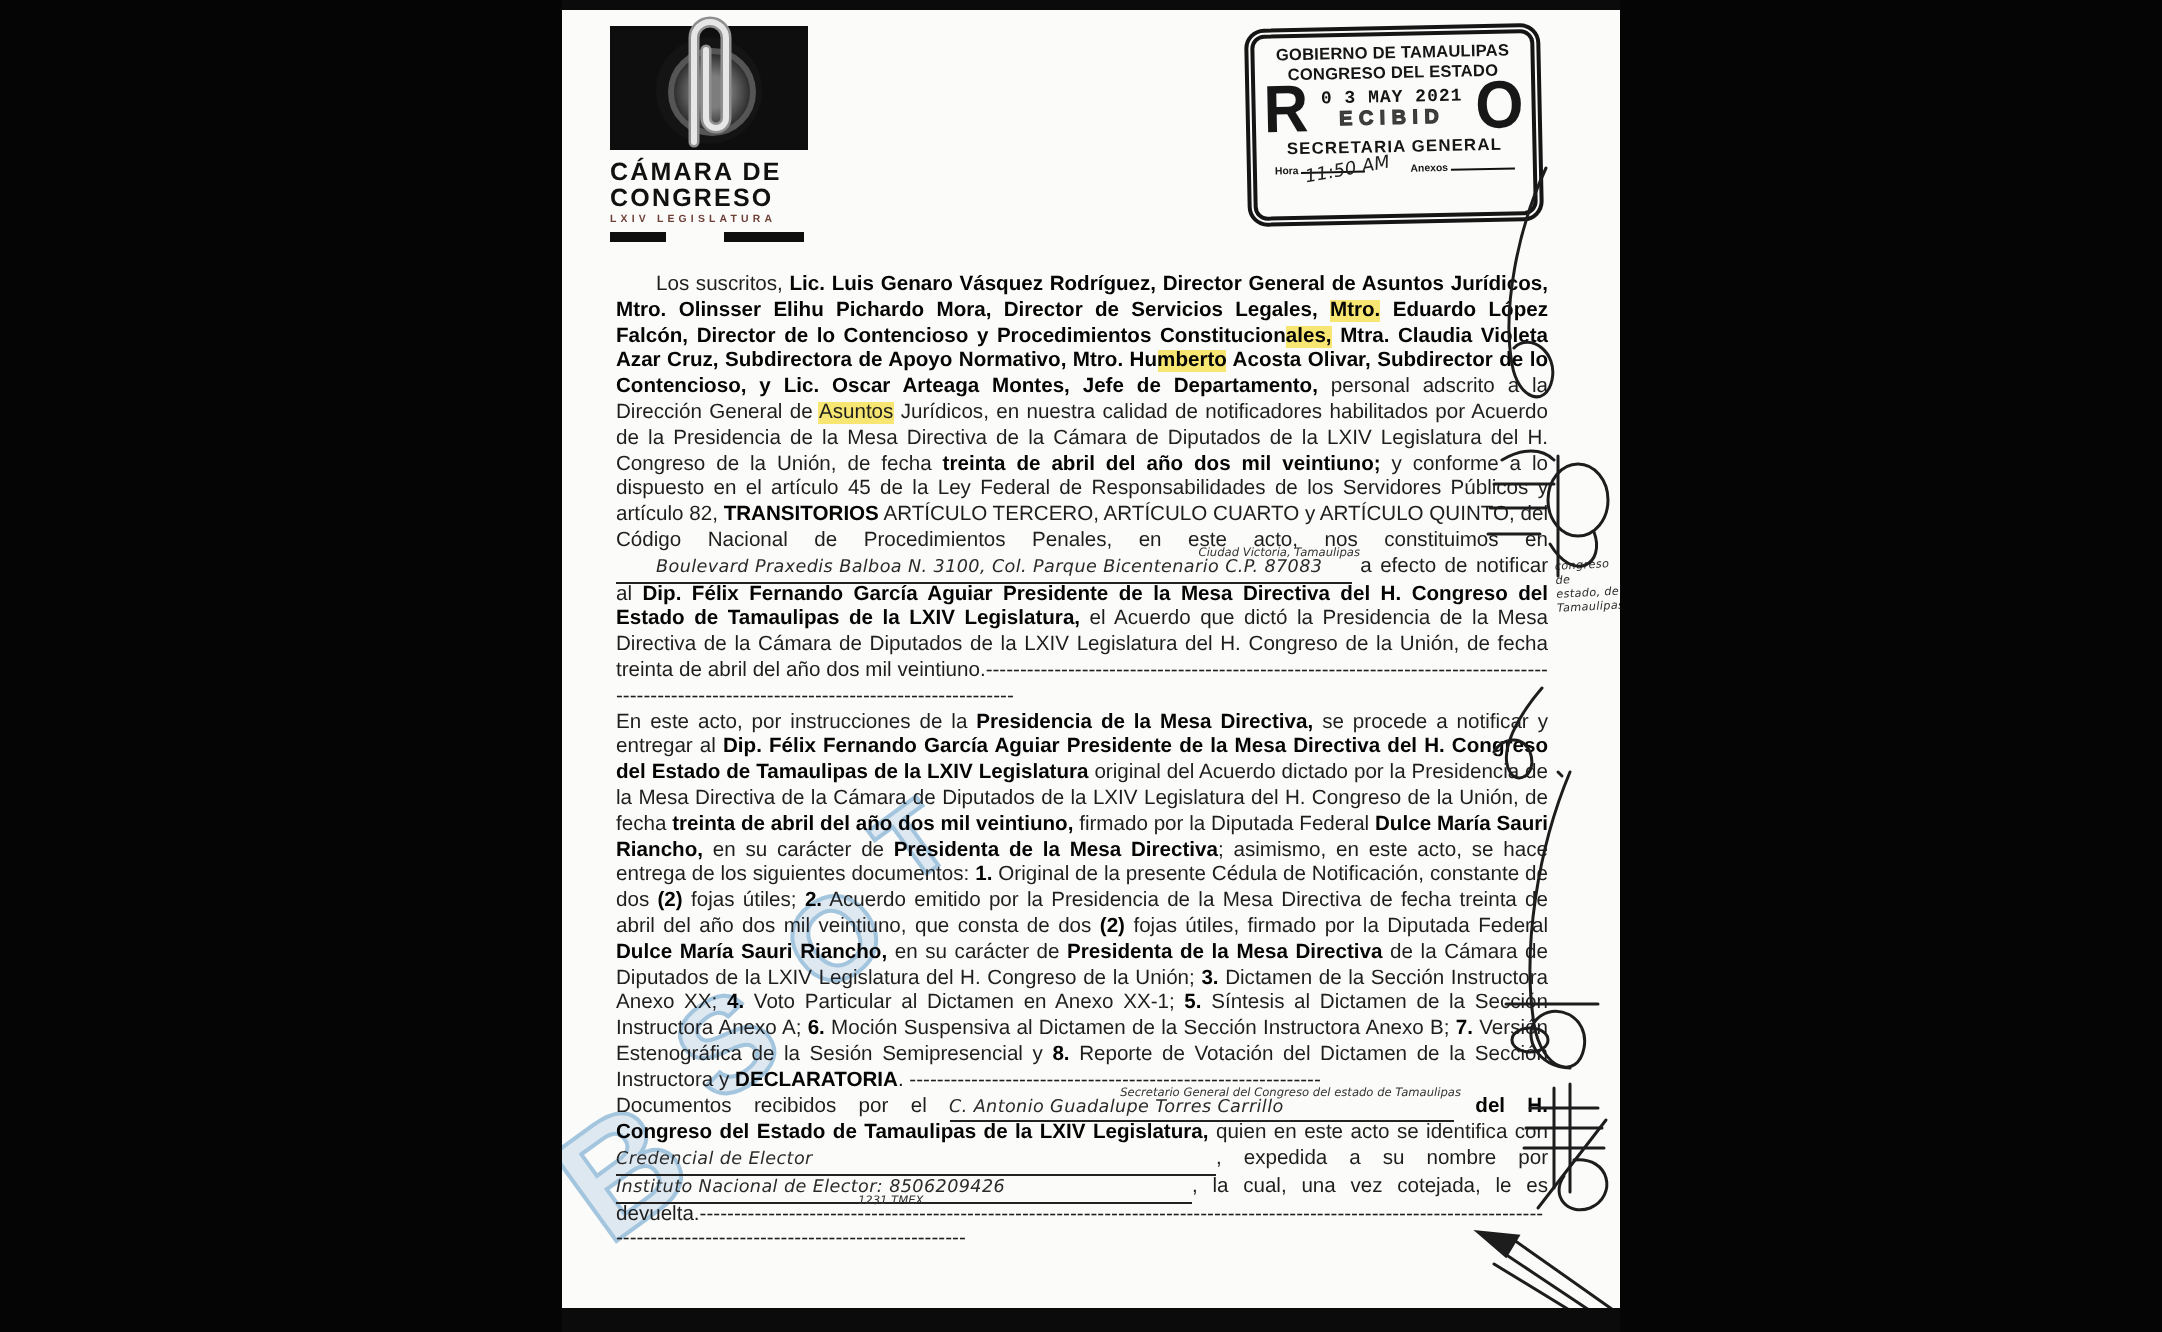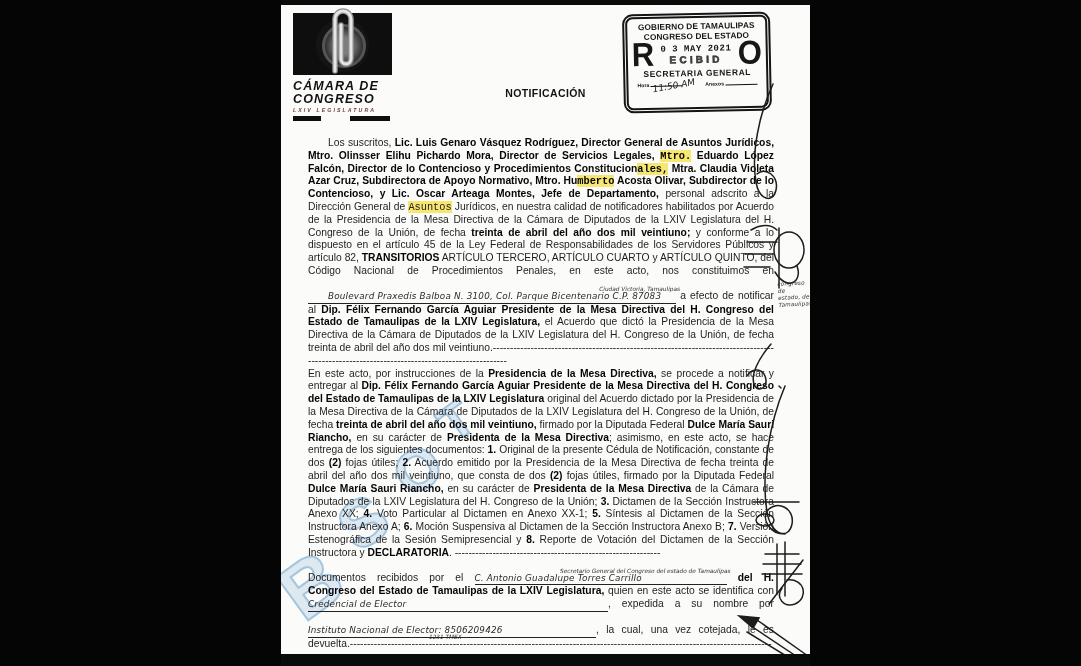--- a/index.html
+++ b/index.html
@@ -5,21 +5,21 @@
 <style>
   html,body{margin:0;padding:0;background:#000;}
   .stage{position:relative;width:1081px;height:666px;background:#050505;overflow:hidden;
          font-family:"Liberation Sans",sans-serif;}
   .page{position:absolute;left:281px;top:0;width:529px;height:666px;background:#fbfbfa;overflow:hidden;}
   .edge-strip{position:absolute;background:#0b0b0b;}
   .edge-top{left:0;top:0;width:529px;height:5px;}
   .edge-bottom{left:0;top:654px;width:529px;height:12px;z-index:9;}
 
   
-  .logo{position:absolute;left:12px;top:13px;width:100px;font-style:italic;}
+  .logo{position:absolute;left:24px;top:13px;width:100px;}
   .logo-box{position:relative;width:99px;height:62px;background:#0e0e0e;
             background-image:radial-gradient(circle at 50% 52%, #494949 0 6px, #2e2e2e 7px 16px, #141414 17px 26px, #0e0e0e 27px);}
   .logo-emblem{position:absolute;left:29px;top:11px;width:38px;height:38px;border-radius:50%;
                border:3px solid #555;background:radial-gradient(circle,#7d7d7d 0 30%,#262626 75%);}
   .clip{position:absolute;left:28px;top:-12px;}
   .logo-title{margin-top:5px;font-weight:bold;font-size:12.5px;line-height:12.5px;letter-spacing:1.1px;color:#111;}
   .logo-sub{margin-top:2px;font-size:5.2px;letter-spacing:2.1px;color:#6e4038;font-weight:bold;}
   .logo-bars{margin-top:3px;height:5px;position:relative;}
   .logo-bars .b1{position:absolute;left:0;top:0;width:28px;height:5px;background:#0e0e0e;}
   .logo-bars .b2{position:absolute;left:57px;top:0;width:40px;height:5px;background:#0e0e0e;}
@@ -42,25 +42,25 @@
   .stamp-fields .ln{display:inline-block;width:32px;border-bottom:1px solid #111;height:5px;}
   .stamp-time{position:absolute;left:24px;top:62px;font-family:"DejaVu Sans",sans-serif;font-style:italic;
               font-size:9px;color:#222;transform:rotate(-9deg);}
 
   
   .bodytext{position:absolute;left:27px;top:137px;width:466px;color:#1e1e1e;
             font-size:10.3px;line-height:12.8px;text-align:justify;}
   .para{margin:0;}
   .para.indent{text-indent:20px;}
   .seg.b{font-weight:bold;color:#050505;}
-  .seg.hl{background:rgba(246,226,88,0.85);font-family:Liberation Mono, monospace;}
+  .seg.hl{background:rgba(246,226,88,0.85);}
   .seg.hw,.hw-font{font-family:"DejaVu Sans",sans-serif;font-style:italic;font-size:8.8px;letter-spacing:0.2px;color:#2a2a2a;}
   .seg.u{border-bottom:1px solid #222;}
   .blk{display:inline-block;}
-  .anno-wrap{display:inline-block;position:relative;margin-top:12px;}
+  .anno-wrap{display:inline-block;position:relative;}
   .anno-wrap.u{border-bottom:1px solid #222;}
   .anno-wrap .over{position:absolute;right:-4px;top:-7px;font-family:"DejaVu Sans",sans-serif;font-style:italic;
                    font-size:5.8px;white-space:nowrap;color:#333;}
   .anno-wrap .under{position:absolute;left:42%;bottom:-7px;font-family:"DejaVu Sans",sans-serif;font-style:italic;
                     font-size:5.8px;white-space:nowrap;color:#333;}
 
   .margin-note{position:absolute;left:497px;top:280px;width:36px;font-size:5.6px;line-height:7px;
                white-space:pre-line;transform:rotate(-3deg);color:#2a2a2a;}
 
   
@@ -96,21 +96,20 @@
         <div>CÁMARA DE</div>
         <div>CONGRESO</div>
       </div>
       <div class="logo-sub">LXIV LEGISLATURA</div>
       <div class="logo-bars">
         <div class="b1"></div>
         <div class="b2"></div>
       </div>
     </div>
 
-    <div class="heading">NOTIFICACIÓN</div>
 
     <div class="stamp">
       <div class="stamp-l1">GOBIERNO DE TAMAULIPAS</div>
       <div class="stamp-l1">CONGRESO DEL ESTADO</div>
       <div class="stamp-mid">
         <span class="stamp-big">R</span>
         <span class="stamp-midcol">
           <div class="stamp-date">0 3 MAY 2021</div>
           <div class="stamp-word">ecibid</div>
         </span>

